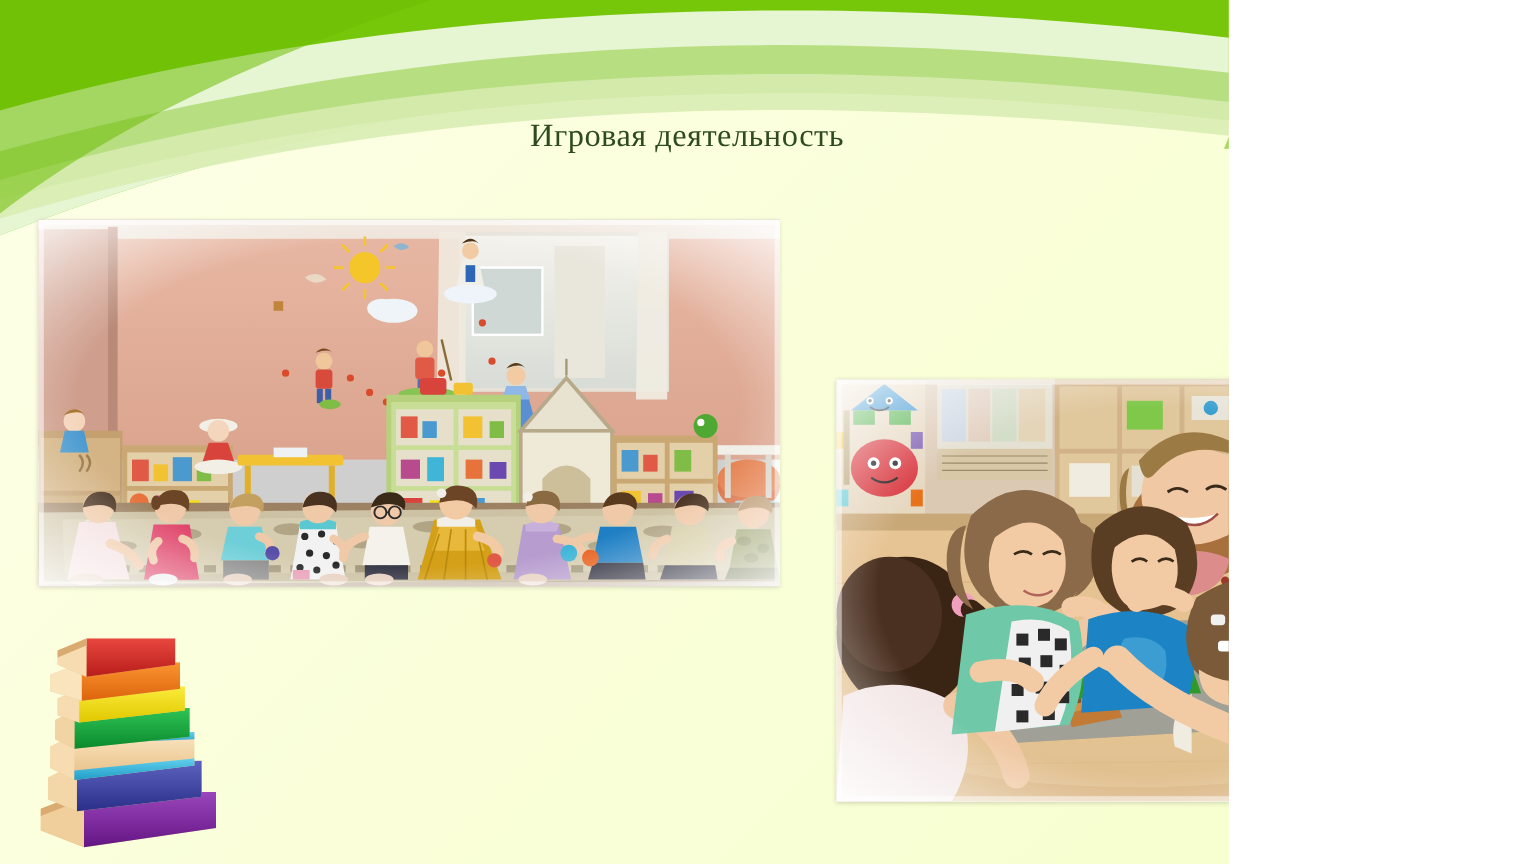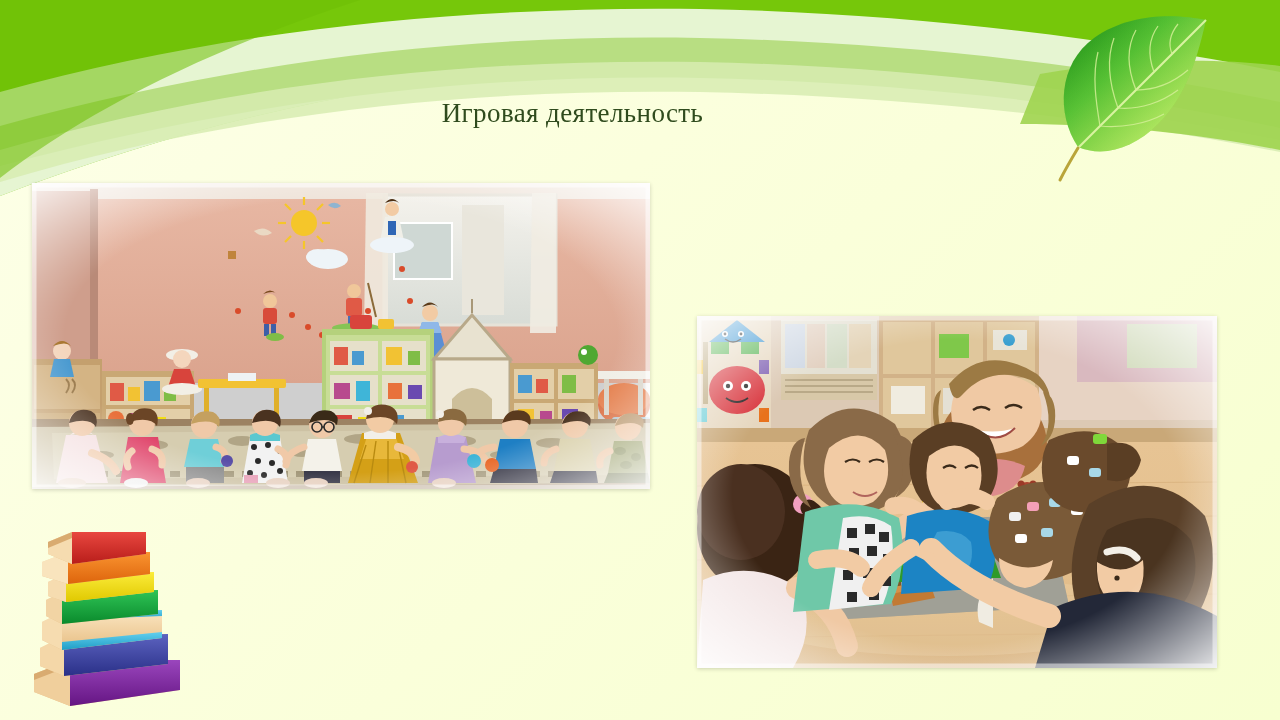--- a/index.html
+++ b/index.html
@@ -3,21 +3,21 @@
 <meta charset="utf-8">
 <style>
   html, body {
     margin: 0; padding: 0;
     width: 1280px; height: 720px;
     overflow: hidden;
     font-family: "Liberation Serif", serif;
   }
   #slide {
     position: relative;
-    width: 1280px; height: 720px;
+    width: 1024px; height: 720px;
     background: linear-gradient(135deg,#fdffe8 0%, #fbffdd 40%, #f7ffd0 100%);
     overflow: hidden;
   }
 
   
   .deco-svg { position:absolute; top:0; left:0; width:1280px; height:230px; }
 
   
   #title {
     position: absolute;

